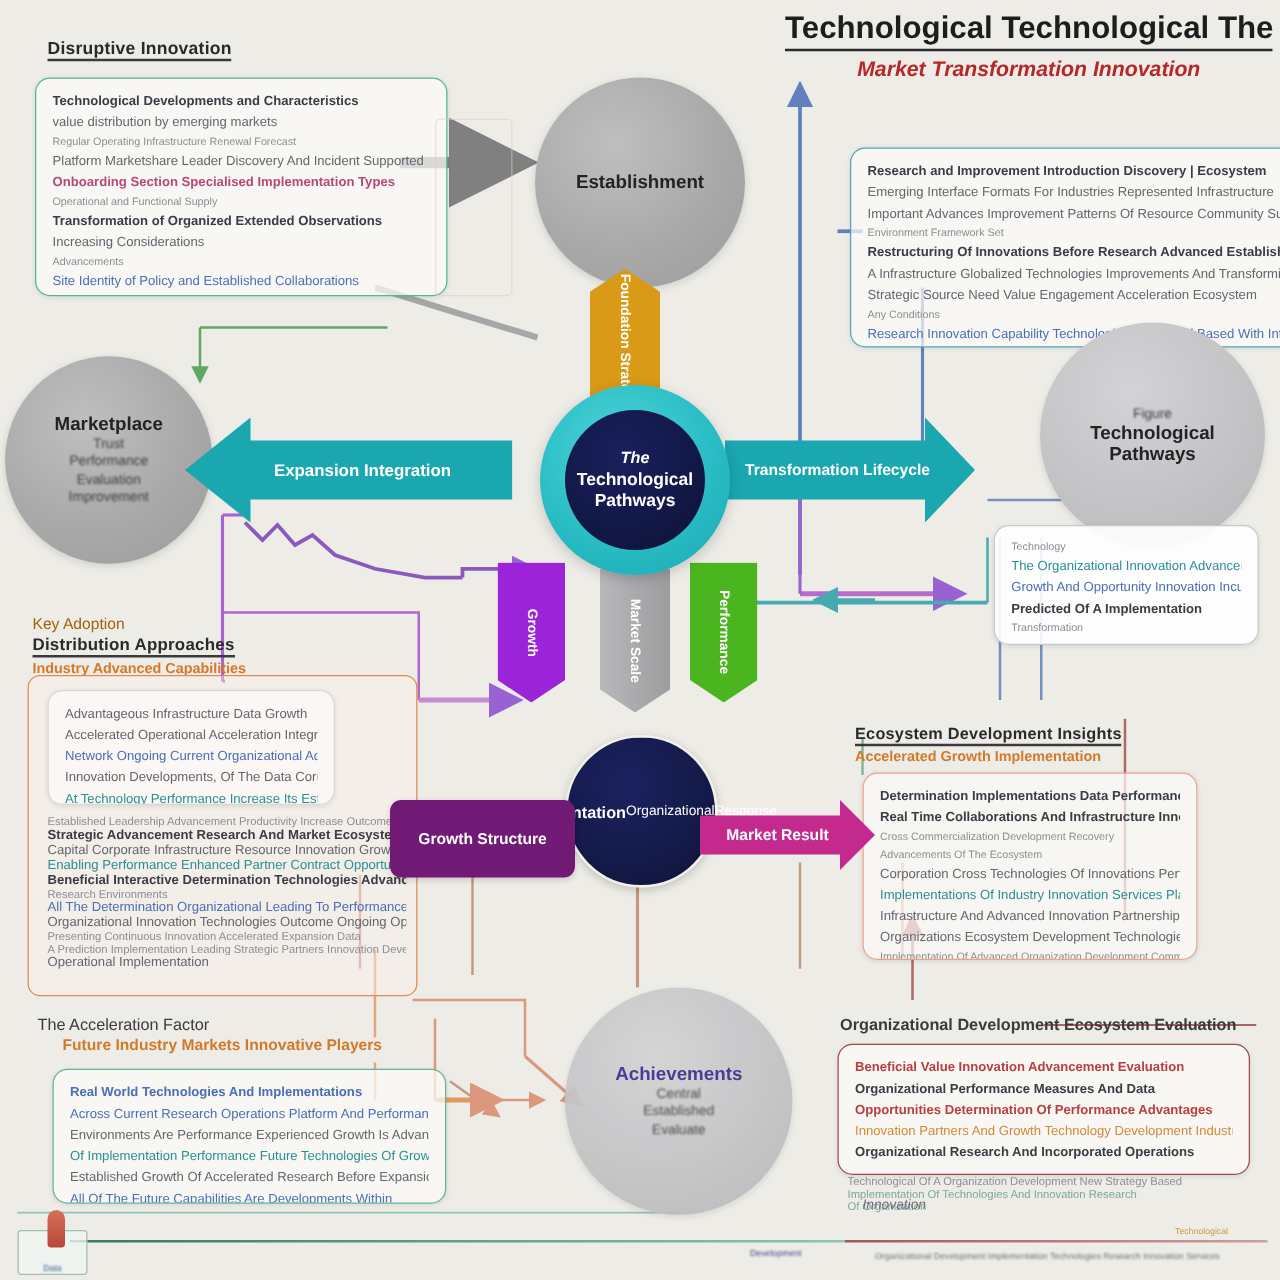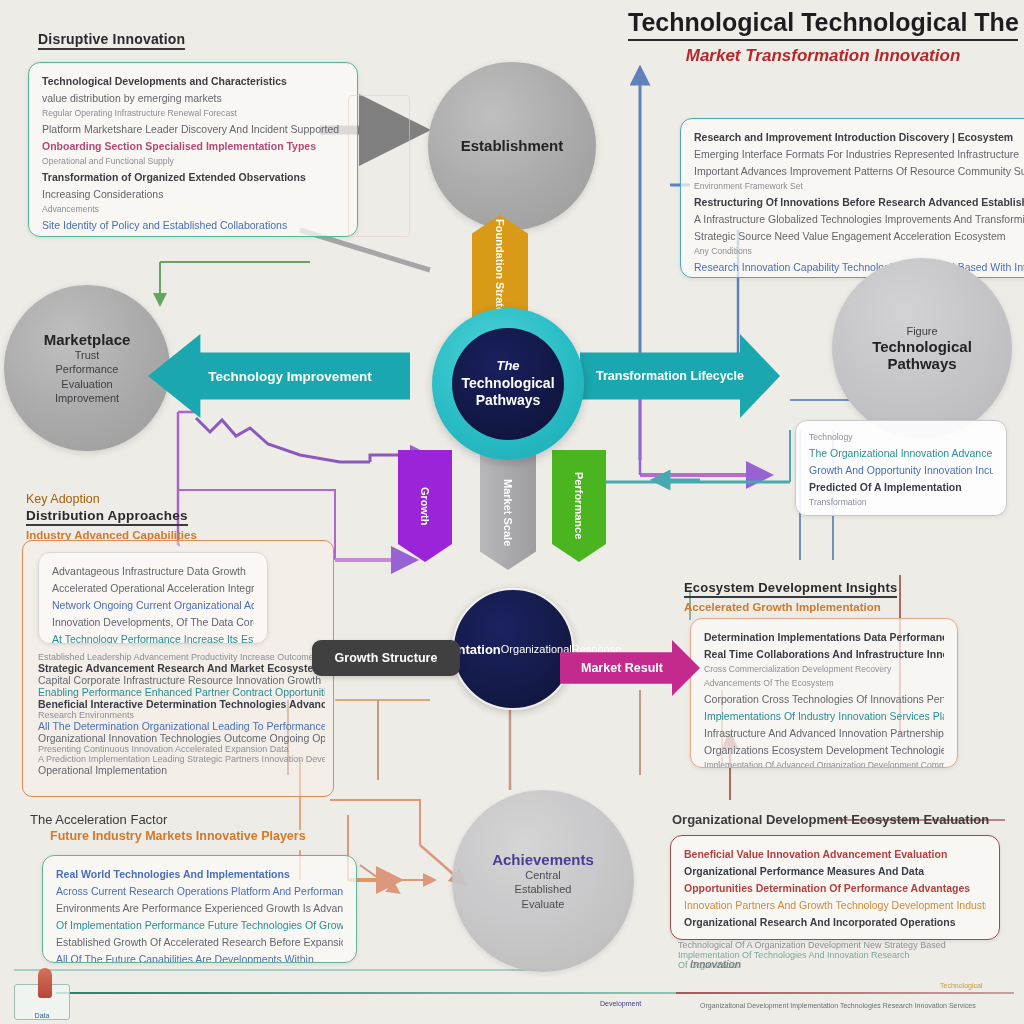--- a/index.html
+++ b/index.html
@@ -280,21 +280,21 @@
     <div class="gc-s">Central</div>
     <div class="gc-s">Established</div>
     <div class="gc-s">Evaluate</div>
   </div>
 
   <div class="abs banner ar-up" style="left:472px;top:215px;width:56px;height:115px;background:#d89a17;">
     <span class="vtext" style="font-size:11px;">Foundation Strategy</span>
   </div>
 
   <div class="abs banner ar-left" style="left:148px;top:334px;width:262px;height:84px;background:#1aa7b0;">
-    <span style="margin-left:22px;">Technology Improvement</span>
+    <span style="margin-left:22px;">Expansion Integration</span>
   </div>
 
   <div class="abs banner ar-right" style="left:580px;top:334px;width:200px;height:84px;background:#1aa7b0;">
     <span style="margin-right:20px;font-size:12.5px;">Transformation Lifecycle</span>
   </div>
 
   <div class="abs banner ar-down" style="left:480px;top:455px;width:56px;height:115px;background:linear-gradient(90deg,#b8b8bb,#9d9da0);">
     <span class="vtext" style="font-size:11px;">Market Scale</span>
   </div>
 
@@ -370,21 +370,21 @@
     <div class="ln sm">Implementation Of Advanced Organization Development Community</div>
 
   </div>
 
   <div class="abs hub2" style="left:452px;top:588px;width:118px;height:118px;">
     <div class="hub2-l1">Implementation</div>
     <div class="hub2-l2">Organizational</div>
     <div class="hub2-l2">Response</div>
   </div>
 
-  <div class="abs pill" style="left:312px;top:640px;width:148px;height:36px;background:#404040;">
+  <div class="abs pill" style="left:312px;top:640px;width:148px;height:62px;background:#701a75;">
     <span>Growth Structure</span>
   </div>
 
   <div class="abs tag ar-right" style="left:560px;top:640px;width:140px;height:56px;background:#c42a8e;">
     <span style="margin-right:16px;">Market Result</span>
   </div>
 
   <div class="abs" style="left:30px;top:812px;">
     <div style="font-size:13px;color:#3a3a3c;filter:blur(.5px);">The Acceleration Factor</div>
     <div class="sec-sub" style="font-size:12.5px;margin-top:2px;margin-left:20px;">Future Industry Markets Innovative Players</div>

